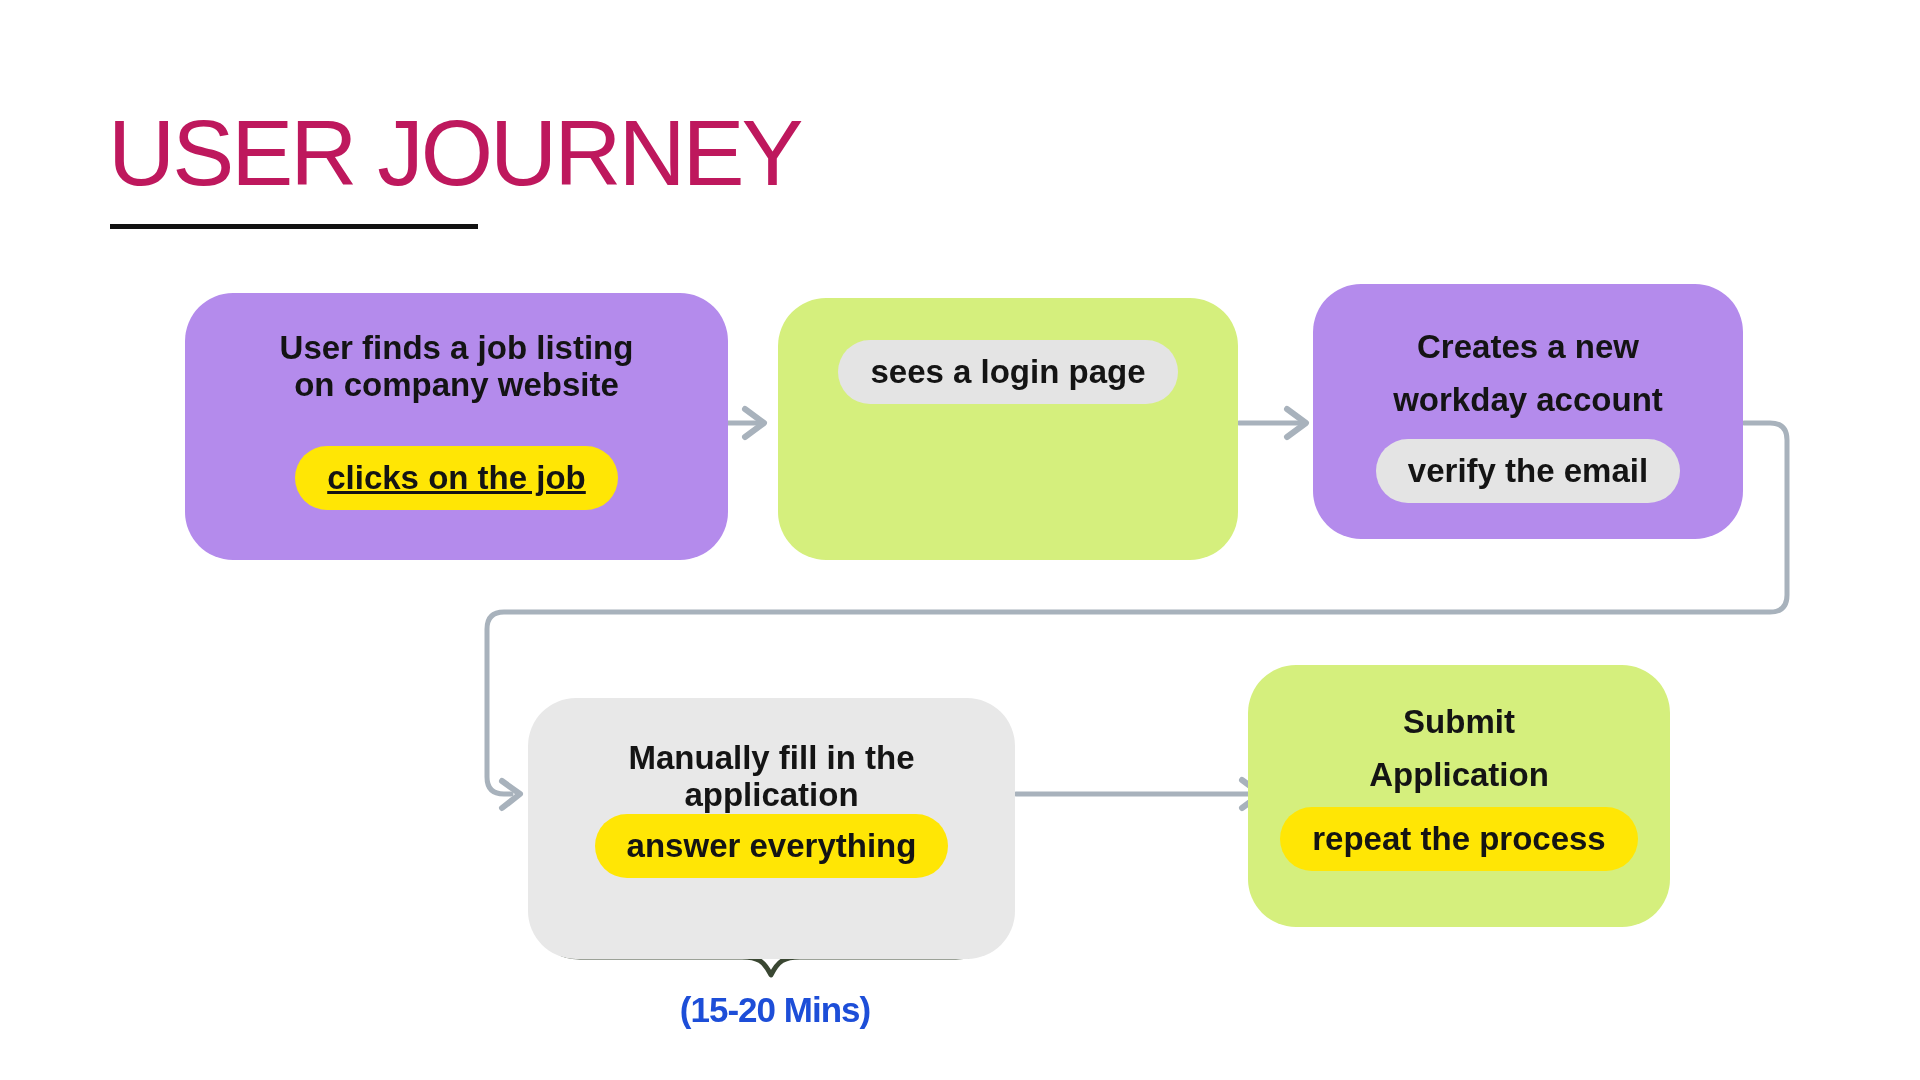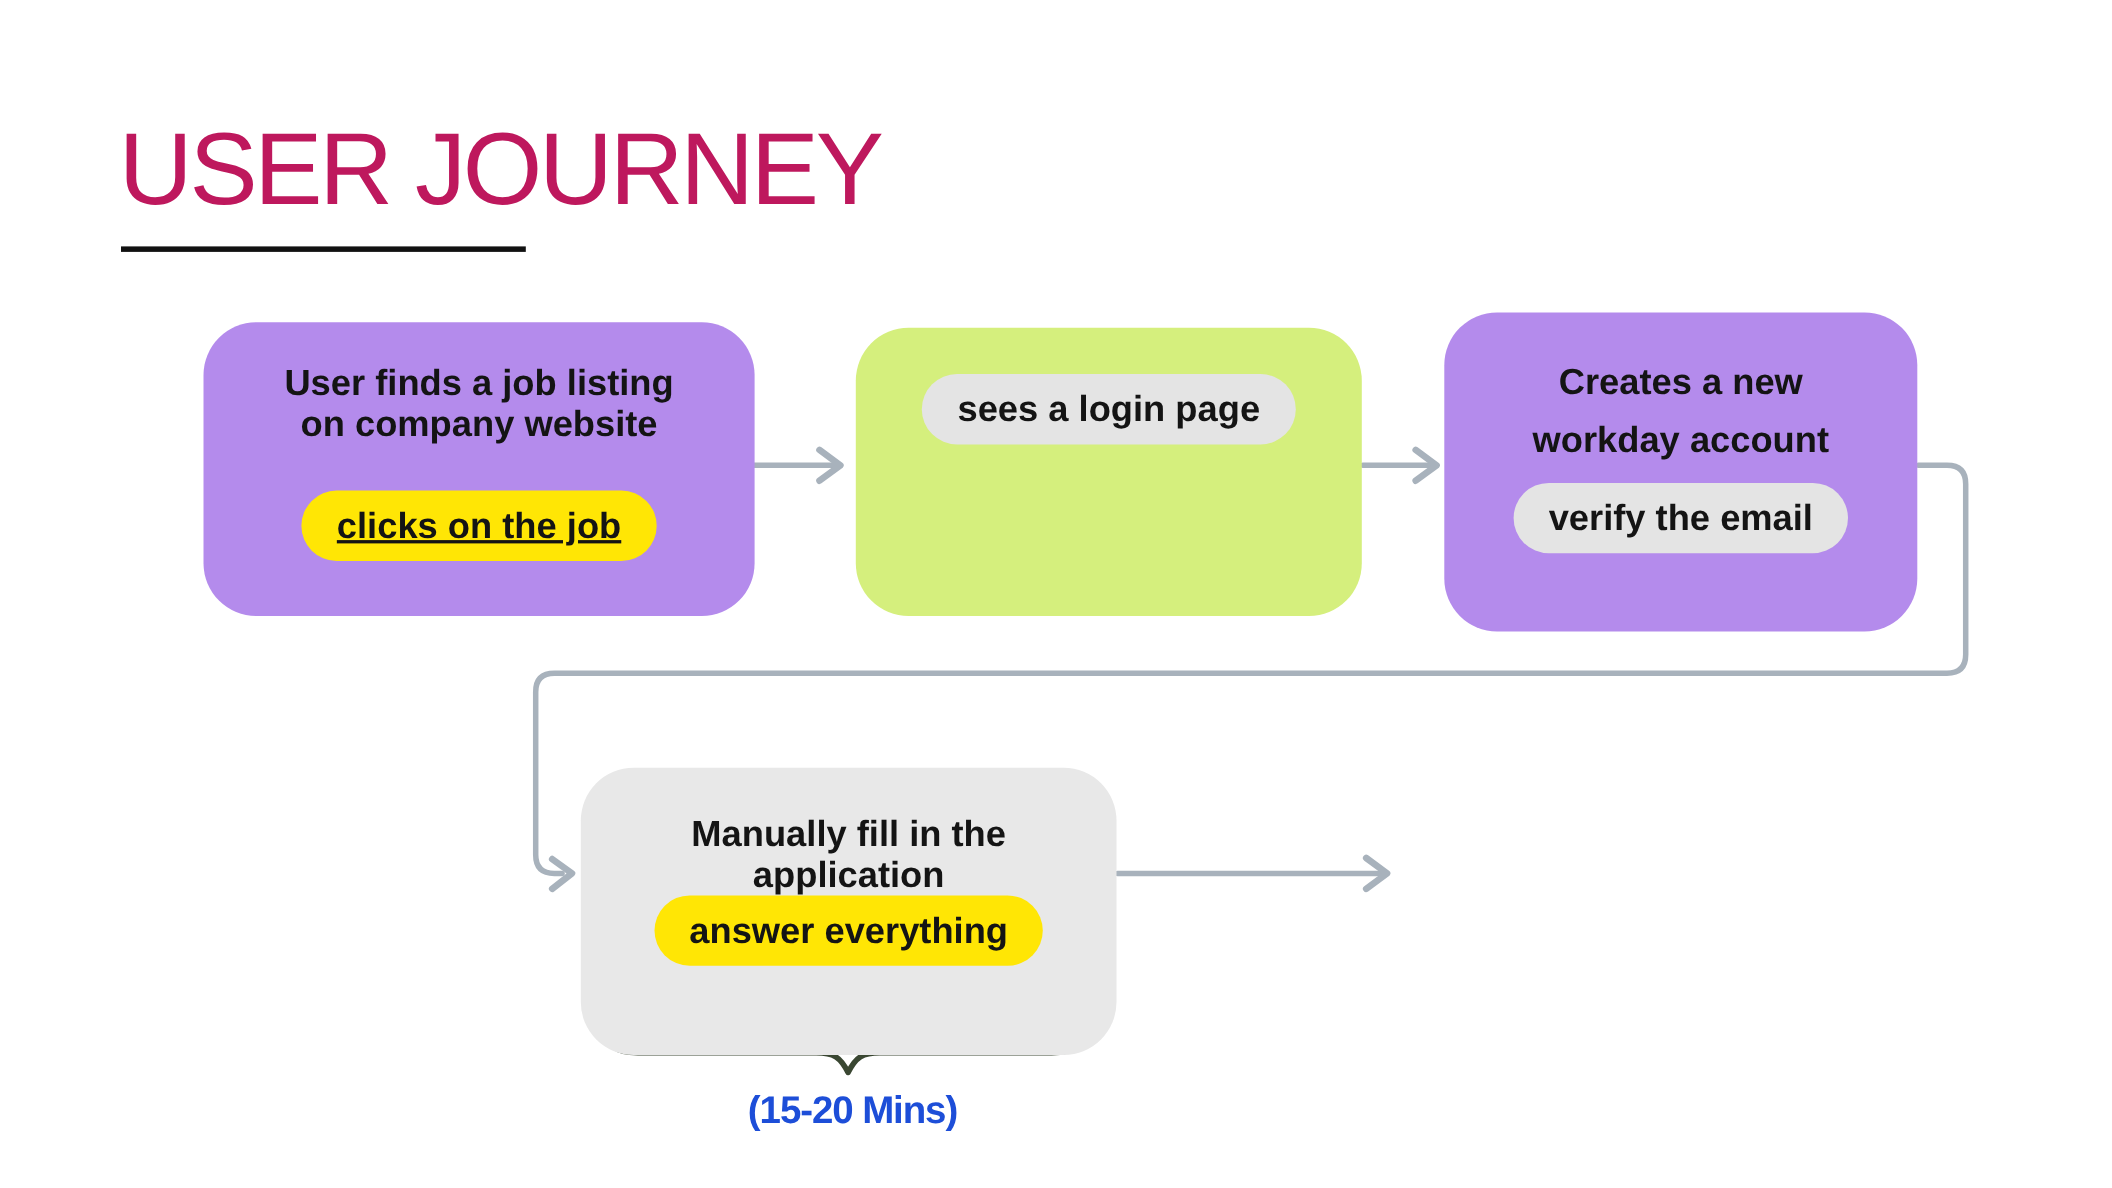--- a/index.html
+++ b/index.html
@@ -38,25 +38,25 @@
   }
   .card.loose .card-text { line-height: 1.62; }
   .card-tag {
     border-radius: 36px; padding: 13px 32px;
     font-size: 33px; font-weight: bold; white-space: nowrap;
     color: #141414;
   }
   .tag-yellow { background: #ffe605; }
   .tag-gray   { background: #e4e4e4; }
 
-  .card-1 { left: 185px;  top: 293px; width: 501px; height: 267px; background: #b48bec; padding-top: 36px; }
+  .card-1 { left: 185px;  top: 293px; width: 543px; height: 267px; background: #b48bec; padding-top: 36px; }
   .card-1 .card-tag { margin-top: 42px; text-decoration: underline; }
   .card-2 { left: 778px;  top: 298px; width: 460px; height: 262px; background: #d5ef7d; padding-top: 30px; }
   .card-2 .card-tag { margin-top: 12px; }
-  .card-3 { left: 1313px; top: 284px; width: 430px; height: 290px; background: #b48bec; padding-top: 36px; }
+  .card-3 { left: 1313px; top: 284px; width: 430px; height: 255px; background: #b48bec; padding-top: 36px; }
   .card-3 .card-tag { margin-top: 12px; }
   .card-4 { left: 528px;  top: 698px; width: 487px; height: 261px; background: #e8e8e8; padding-top: 41px; }
   .card-4 .card-tag { }
   .card-5 { left: 1248px; top: 665px; width: 422px; height: 262px; background: #d5ef7d; padding-top: 30px; }
   .card-5 .card-tag { margin-top: 5px; }
 
   .duration-label {
     position: absolute; left: 575px; top: 990px; width: 400px;
     text-align: center; font-size: 35px; font-weight: bold;
     letter-spacing: -1px; color: #1d4ed8; white-space: nowrap;
@@ -110,16 +110,21 @@
 workday account</div>
     <div class="card-tag tag-gray">verify the email</div>
   </div>
 
   <div class="card card-4">
     <div class="card-text">Manually fill in the
 application</div>
     <div class="card-tag tag-yellow">answer everything</div>
   </div>
 
+  <div class="card card-5 loose">
+    <div class="card-text">Submit
+Application</div>
+    <div class="card-tag tag-yellow">repeat the process</div>
+  </div>
 
   <div class="duration-label">(15-20 Mins)</div>
 
 </div>
 
 </body></html>

